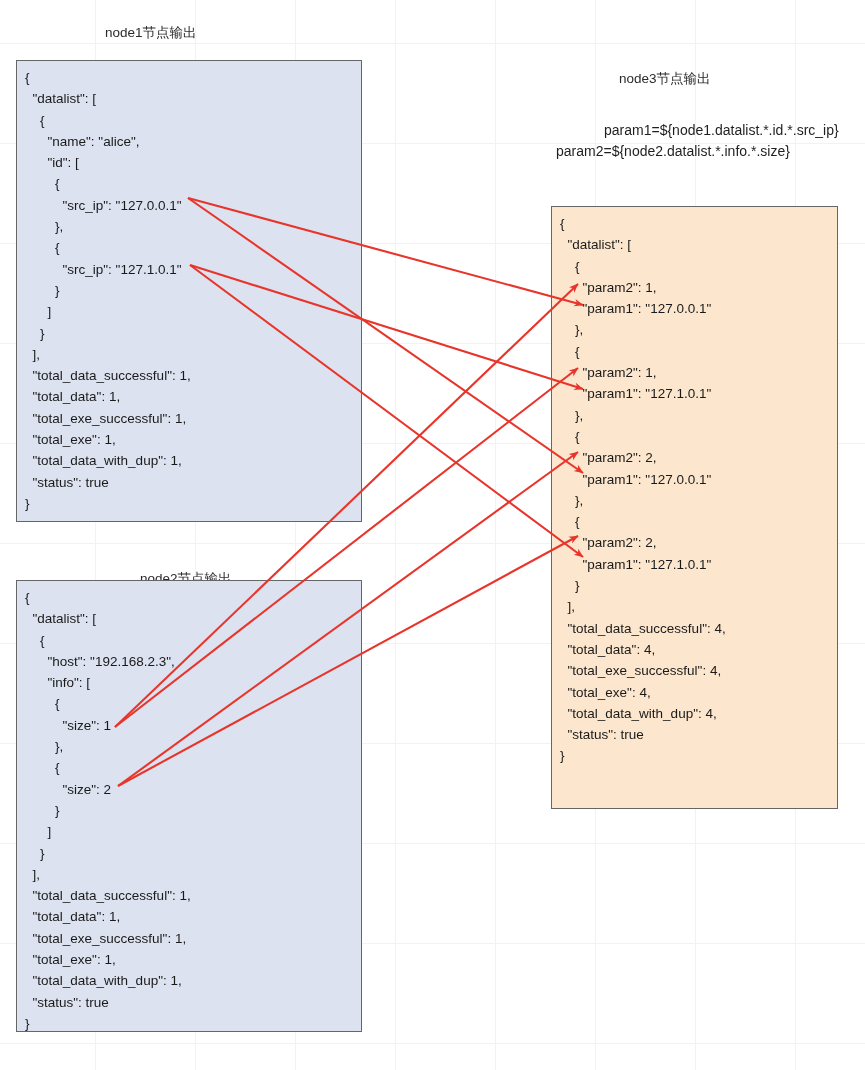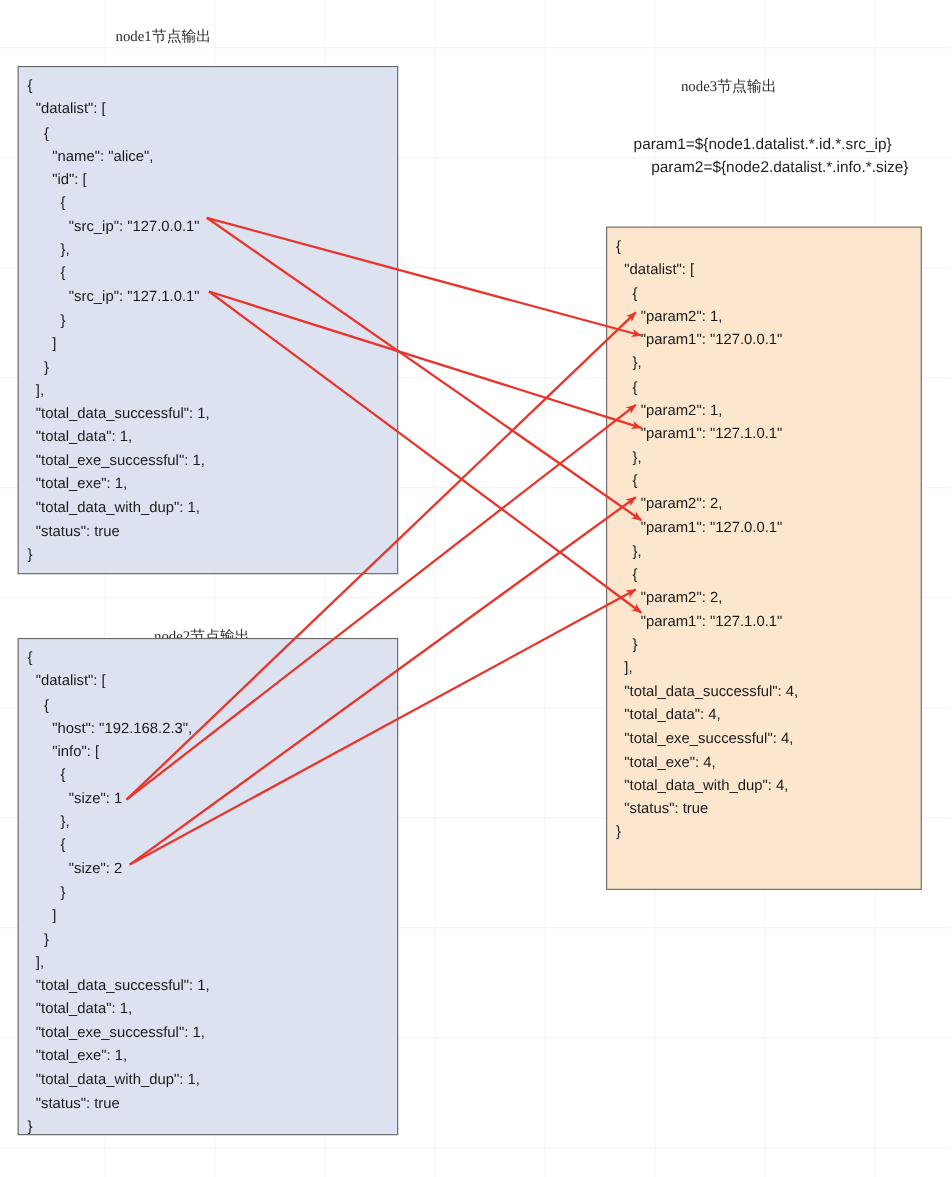--- a/index.html
+++ b/index.html
@@ -15,21 +15,21 @@
     background-image:
       linear-gradient(to right, #f2f2f2 1px, transparent 1px),
       linear-gradient(to bottom, #f2f2f2 1px, transparent 1px);
     background-size: 100px 100px;
     background-position: -5px 43px;
     overflow: hidden;
     font-family: "Liberation Sans", sans-serif;
   }
   .caption {
     position: absolute;
-    font-family: Liberation Serif, serif;
+    font-family: Liberation Sans, sans-serif;
     font-size: 13.5px;
     color: #2b2b2b;
     white-space: pre;
     line-height: 18px;
   }
   .jsonbox {
     position: absolute;
     border: 1.5px solid #666666;
     box-sizing: border-box;
     font-family: "Liberation Sans", sans-serif;
@@ -106,22 +106,22 @@
   "total_data_successful": 1,
   "total_data": 1,
   "total_exe_successful": 1,
   "total_exe": 1,
   "total_data_with_dup": 1,
   "status": true
 }</div>
 
   <div class="caption" style="left:619px; top:70px;">node3节点输出</div>
 
-  <div class="paramline" style="left:576px; top:120px;">param1=${node1.datalist.*.id.*.src_ip}</div>
-  <div class="paramline" style="left:584px; top:141px;padding-left:8px;">param2=${node2.datalist.*.info.*.size}</div>
+  <div class="paramline" style="left:604px; top:120px;">param1=${node1.datalist.*.id.*.src_ip}</div>
+  <div class="paramline" style="left:548px; top:141px;padding-left:8px;">param2=${node2.datalist.*.info.*.size}</div>
 
   <div class="jsonbox box-orange" style="left:551px; top:206px; width:287px; height:603px;">{
   "datalist": [
     {
       "param2": 1,
       "param1": "127.0.0.1"
     },
     {
       "param2": 1,
       "param1": "127.1.0.1"

